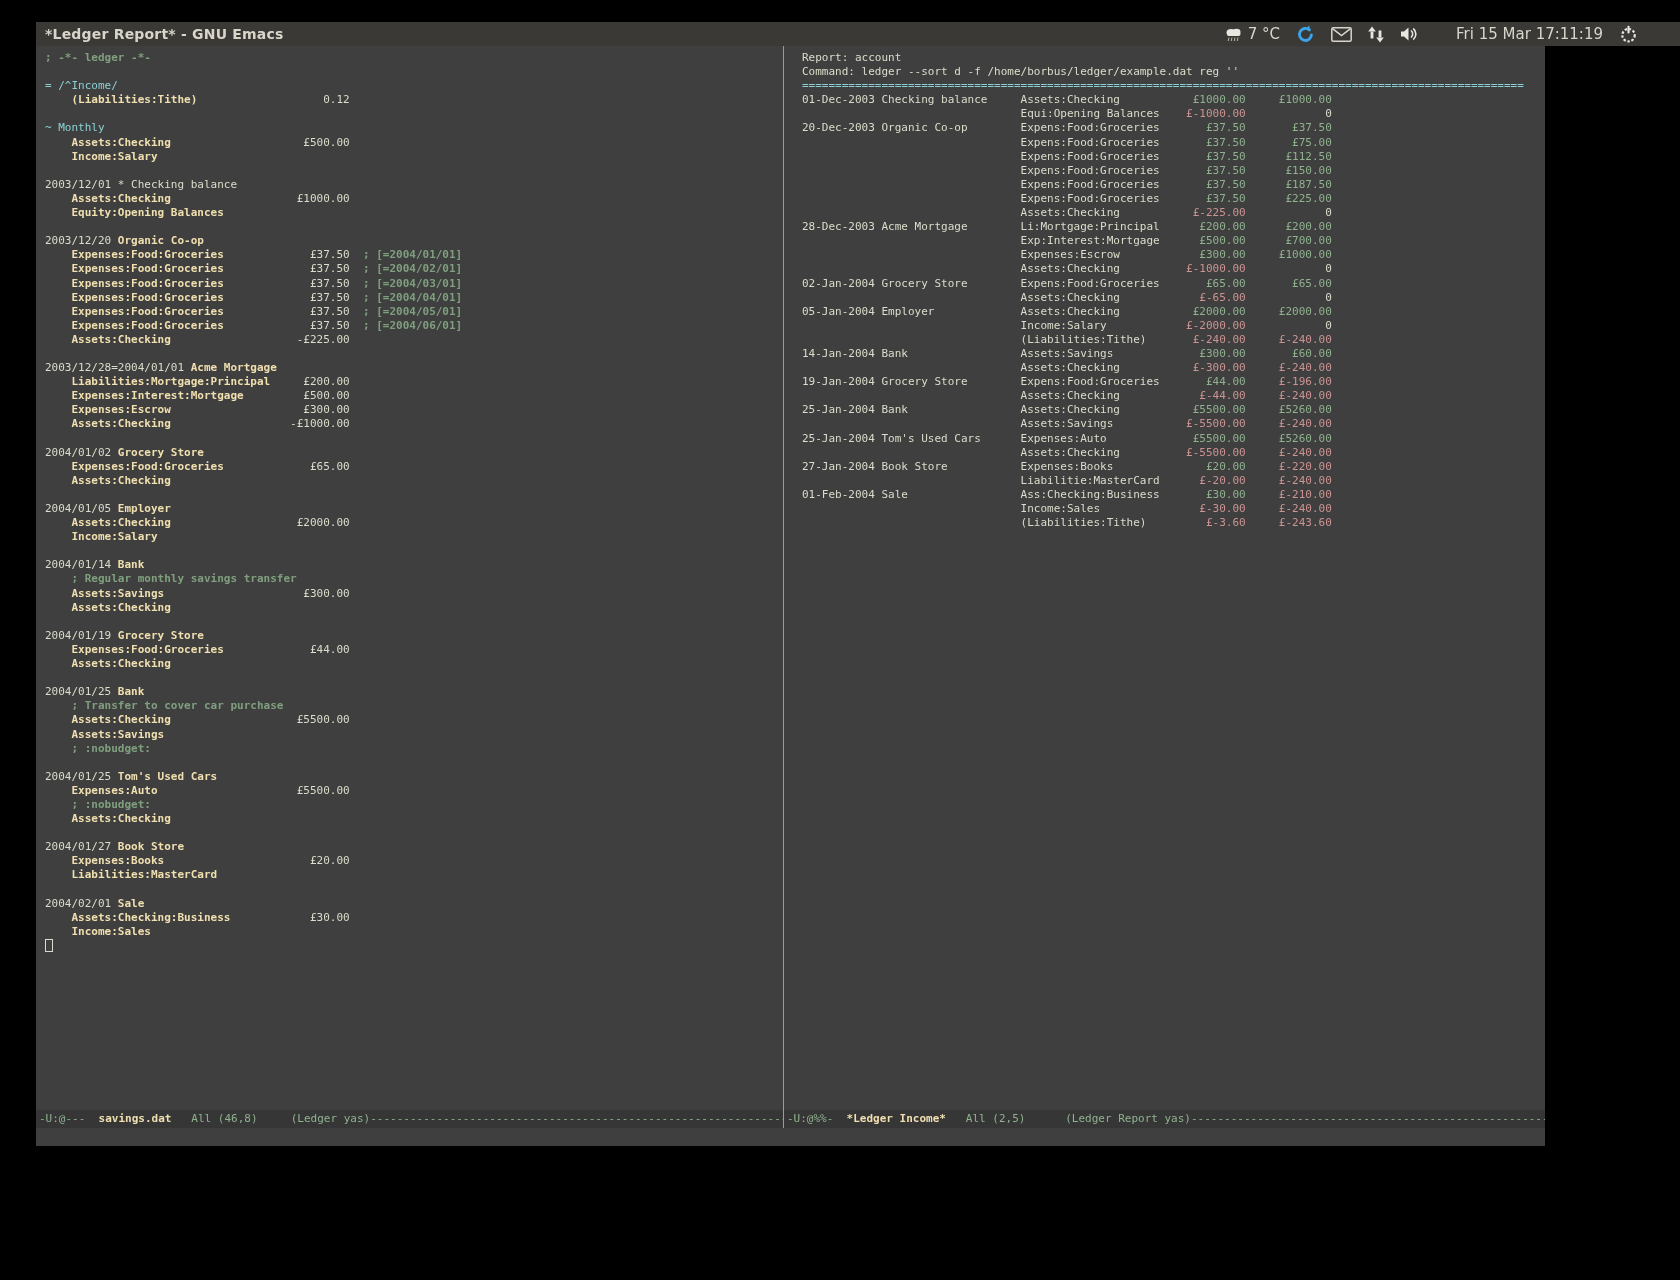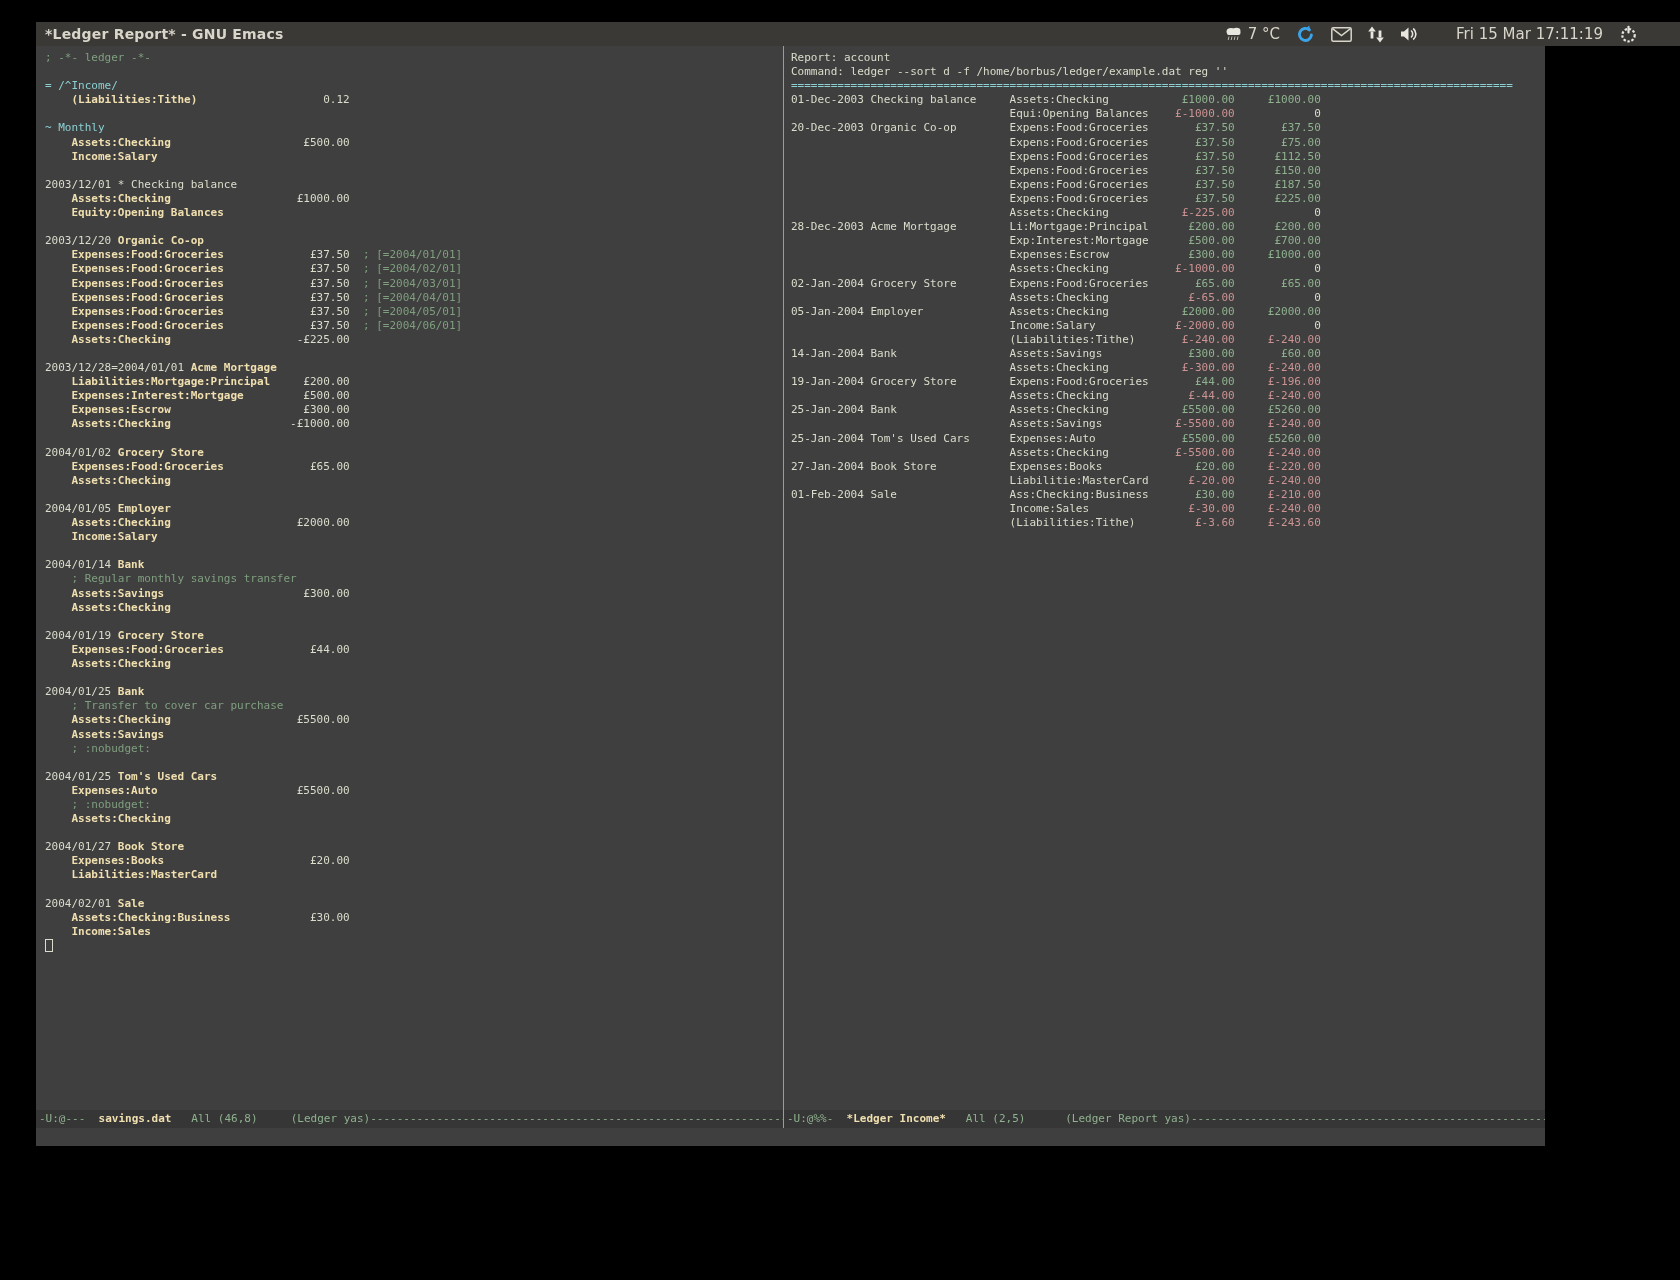--- a/index.html
+++ b/index.html
@@ -7,47 +7,47 @@
     width:1680px;height:1280px;background:#000;overflow:hidden;
     font-family:"DejaVu Sans",sans-serif;position:relative;
   }
   
   .panel{
     position:absolute;left:36px;top:22px;width:1644px;height:24px;
     background:#3B3935;color:#D8D5CA;display:flex;align-items:center;
   }
   .panel-title{font-weight:bold;font-size:14px;padding-left:9px;letter-spacing:.2px;}
   .tray{margin-left:auto;display:flex;align-items:center;gap:16px;padding-right:42px;font-size:15px;}
-  .weather{display:flex;align-items:flex-start;gap:4px;}
+  .weather{display:flex;align-items:center;gap:4px;}
   .tray svg{display:block;}
   .clock{white-space:pre;margin-left:20px;}
   
   .frame{
     position:absolute;left:36px;top:46px;width:1509px;height:1100px;
     background:#3F3F3F;display:flex;flex-direction:column;
   }
   .windows{flex:1;display:flex;min-height:0;}
   .window{display:flex;flex-direction:column;min-width:0;}
   .window.left{width:747px;border-right:1px solid #9C9C94;}
   .window.right{flex:1;}
   .buffer{
     flex:1;overflow:hidden;white-space:pre;
     font-family:"DejaVu Sans Mono",monospace;font-size:11px;line-height:14.1px;
     padding:5px 0 0 9px;color:#DCDCCC;
   }
-  .window.right .buffer{padding-left:7px;}
+  .window.right .buffer{padding-left:7px;margin-left:11px;}
   .modeline{
     height:18px;background:#363636;white-space:pre;overflow:hidden;
     font-family:"DejaVu Sans Mono",monospace;font-size:11px;line-height:18px;
     padding-left:3px;color:#8FB28F;
   }
   .echo{height:18px;background:#3F3F3F;}
   
   .f-fg{color:#DCDCCC;}
-  .f-cmt{color:#7F9F7F;}
+  .f-cmt{color:#7F9F7F;font-weight:bold;}
   .f-kw{color:#F0DFAF;font-weight:bold;}
   .f-blu{color:#8CD0D3;}
   .f-grn{color:#8FB28F;}
   .f-red{color:#CC9393;}
   .f-sep{color:#8CD0D3;}
   .f-ml{color:#8FB28F;}
   .f-mlb{color:#F0DFAF;font-weight:bold;}
   .f-cursor{
     display:inline-block;width:6px;height:11px;
     border:1px solid #DCDCCC;vertical-align:-1px;

